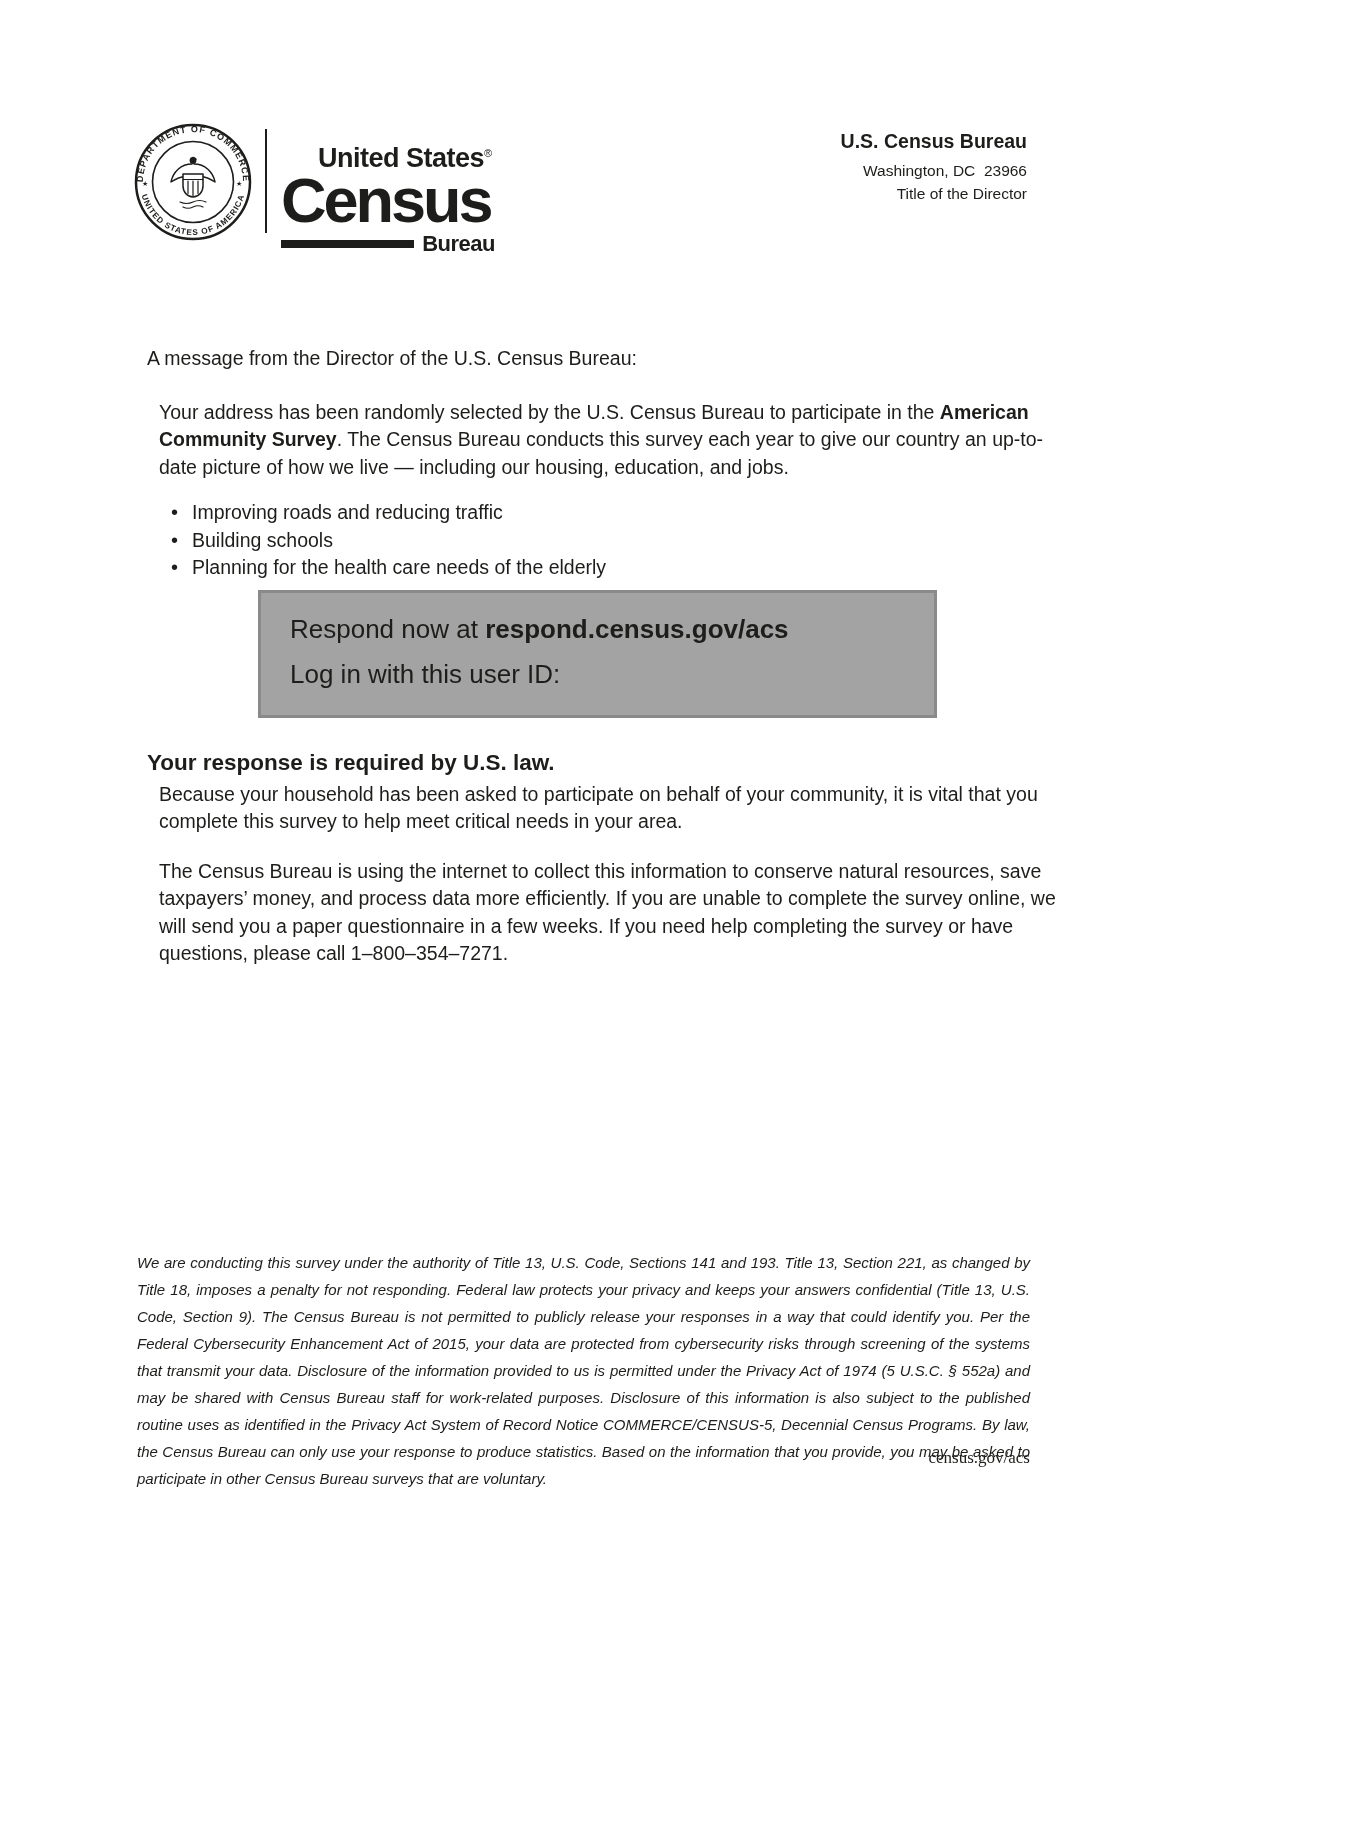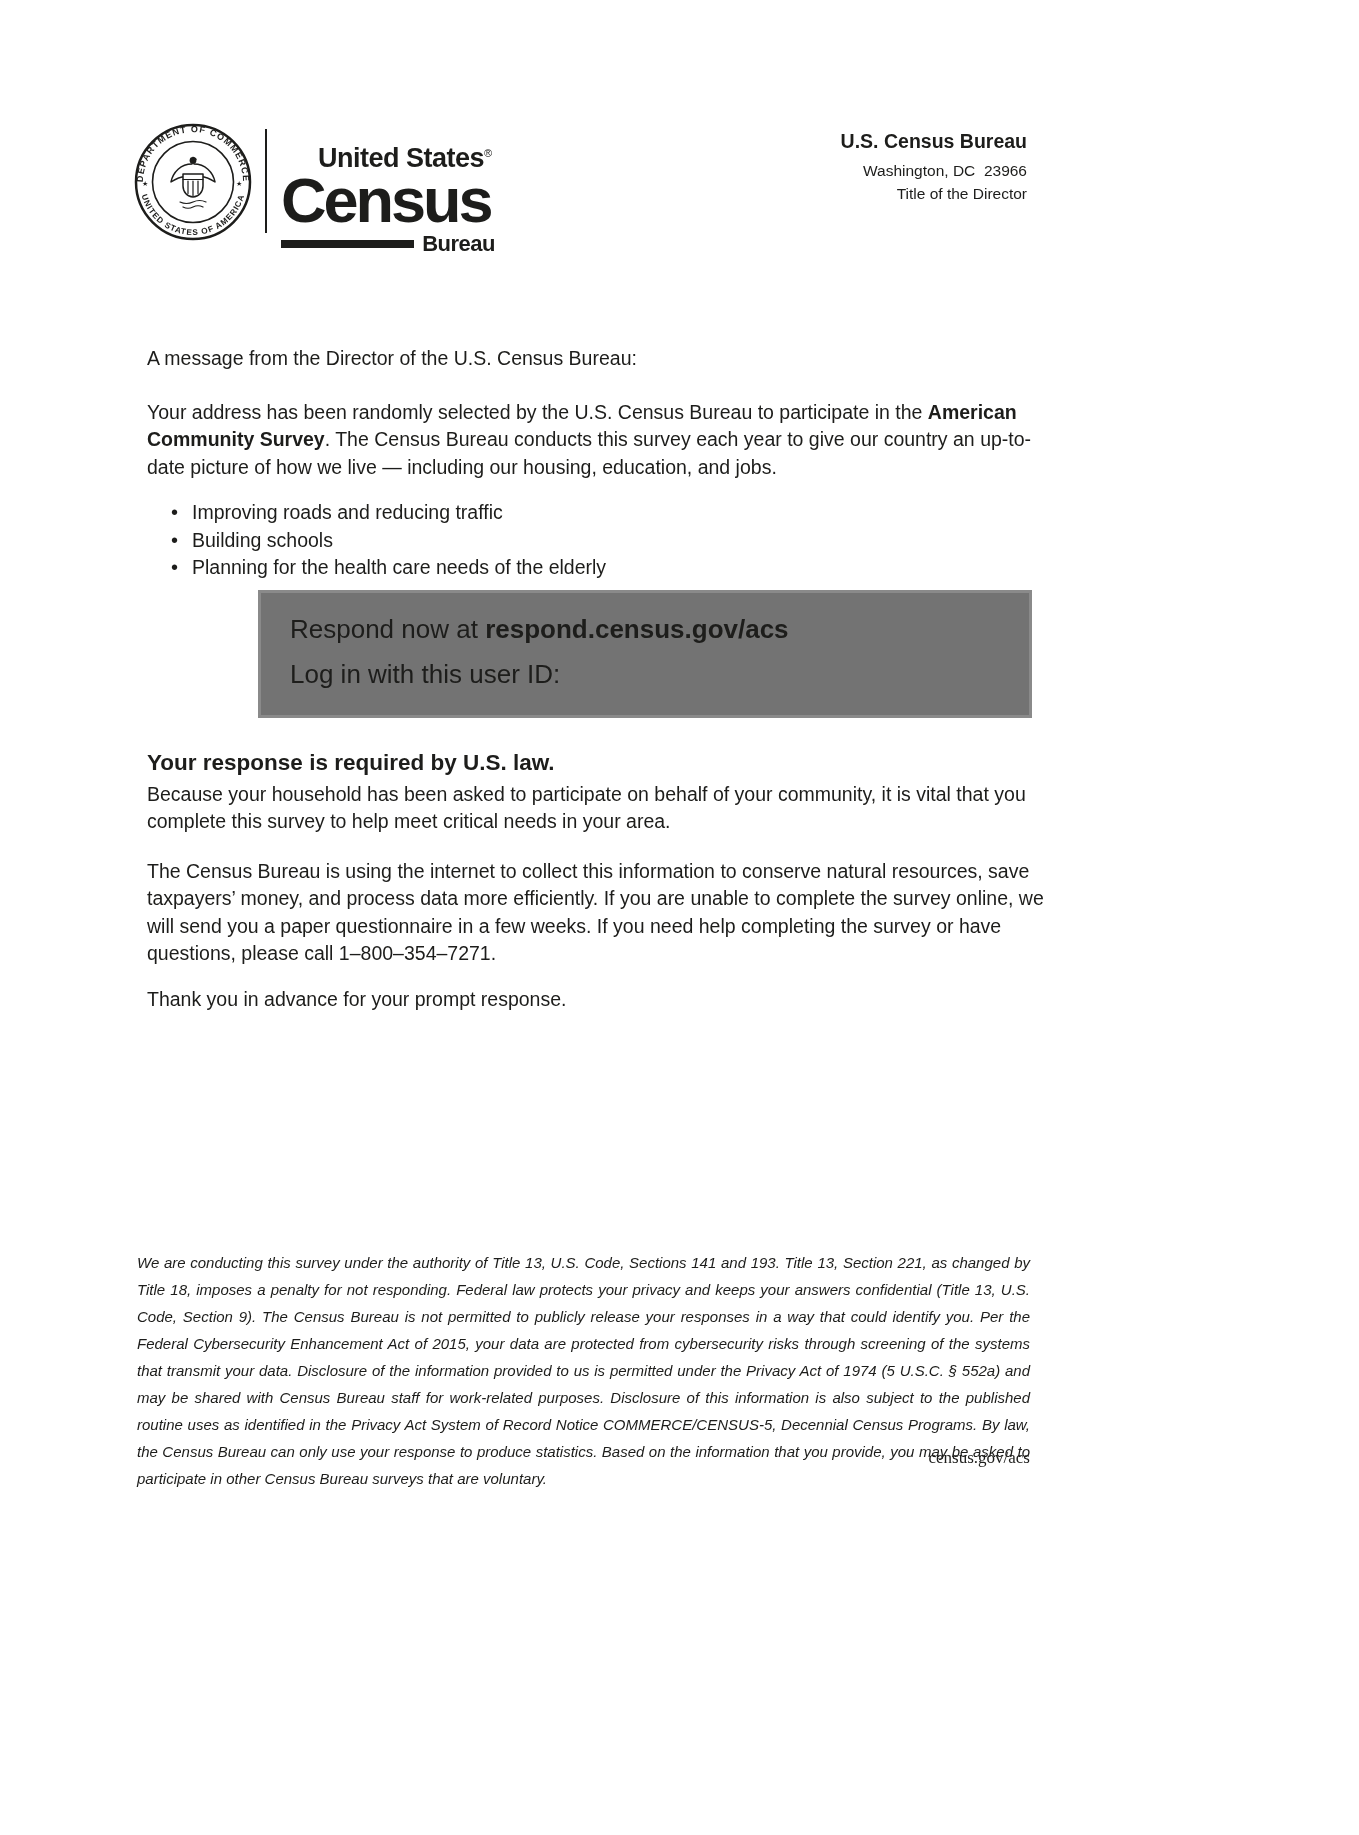--- a/index.html
+++ b/index.html
@@ -19,28 +19,28 @@
   .bureau-bar { flex:1 1 auto; height:8px; background:#1d1d1b; margin-right:8px; }
   .bureau-label { font-size:22px; font-weight:bold; letter-spacing:-0.5px; }
 
   .header-address { position:absolute; right:332px; top:130px; text-align:right; }
   .addr-line1 { font-size:19.5px; font-weight:bold; margin-bottom:6px; }
   .addr-line2, .addr-line3 { font-size:15.5px; line-height:23px; white-space:pre; }
 
   
   .letter { position:absolute; left:147px; top:345px; width:916px; font-size:19.5px; line-height:27.5px; }
   .salutation { margin-bottom:26px; }
-  .para { margin-bottom:22px; }
+  .para { margin-bottom:22px;margin-left:12px; }
   .bold { font-weight:bold; }
 
   ul.bullets { list-style:none; margin:-4px 0 8px 24px; }
   ul.bullets li { position:relative; padding-left:21px; line-height:27.5px; }
   ul.bullets li::before { content:"•"; position:absolute; left:0; top:0; font-size:20px; }
 
-  .respond-box { border:3px solid #8a8a8a; width:774px; margin:8px 0 30px 111px; padding:20px 20px 24px 29px; background:#737373; }
+  .respond-box { border:3px solid #8a8a8a; width:679px; margin:8px 0 30px 111px; padding:20px 20px 24px 29px; background:#a3a3a3; }
   .respond-line { font-size:26px; line-height:33px; margin-bottom:12px; }
   .respond-line .bold { letter-spacing:0; }
   .login-line { font-size:26px; line-height:33px; }
 
   .law-heading { font-size:22.5px; font-weight:bold; line-height:30px; margin-bottom:3px; }
   .law-body { margin-bottom:22px; }
   .p3 { margin-bottom:18px; }
 
   
   .legal { position:absolute; left:137px; top:1249px; width:893px; font-size:15px; line-height:27px; text-align:justify;font-style:italic; }
@@ -118,20 +118,19 @@
     <div class="respond-box">
       <div class="respond-line"><span>Respond now at </span><span class="bold">respond.census.gov/acs</span></div>
       <div class="login-line">Log in with this user ID:</div>
     </div>
 
     <p class="law-heading">Your response is required by U.S. law.</p>
     <p class="law-body para">Because your household has been asked to participate on behalf of your community, it is vital that you complete this survey to help meet critical needs in your area.</p>
 
     <p class="para p3">The Census Bureau is using the internet to collect this information to conserve natural resources, save taxpayers’ money, and process data more efficiently. If you are unable to complete the survey online, we will send you a paper questionnaire in a few weeks. If you need help completing the survey or have questions, please call 1–800–354–7271.</p>
 
-    <p class="para">Thank you in advance for your prompt response.</p>
   </div>
 
   <p class="legal">We are conducting this survey under the authority of Title 13, U.S. Code, Sections 141 and 193. Title 13, Section 221, as changed by Title 18, imposes a penalty for not responding. Federal law protects your privacy and keeps your answers confidential (Title 13, U.S. Code, Section 9). The Census Bureau is not permitted to publicly release your responses in a way that could identify you. Per the Federal Cybersecurity Enhancement Act of 2015, your data are protected from cybersecurity risks through screening of the systems that transmit your data. Disclosure of the information provided to us is permitted under the Privacy Act of 1974 (5 U.S.C. § 552a) and may be shared with Census Bureau staff for work-related purposes. Disclosure of this information is also subject to the published routine uses as identified in the Privacy Act System of Record Notice COMMERCE/CENSUS-5, Decennial Census Programs. By law, the Census Bureau can only use your response to produce statistics. Based on the information that you provide, you may be asked to participate in other Census Bureau surveys that are voluntary.</p>
 
   <div class="footer-url">census.gov/acs</div>
 
 </div>
 
 </body></html>

